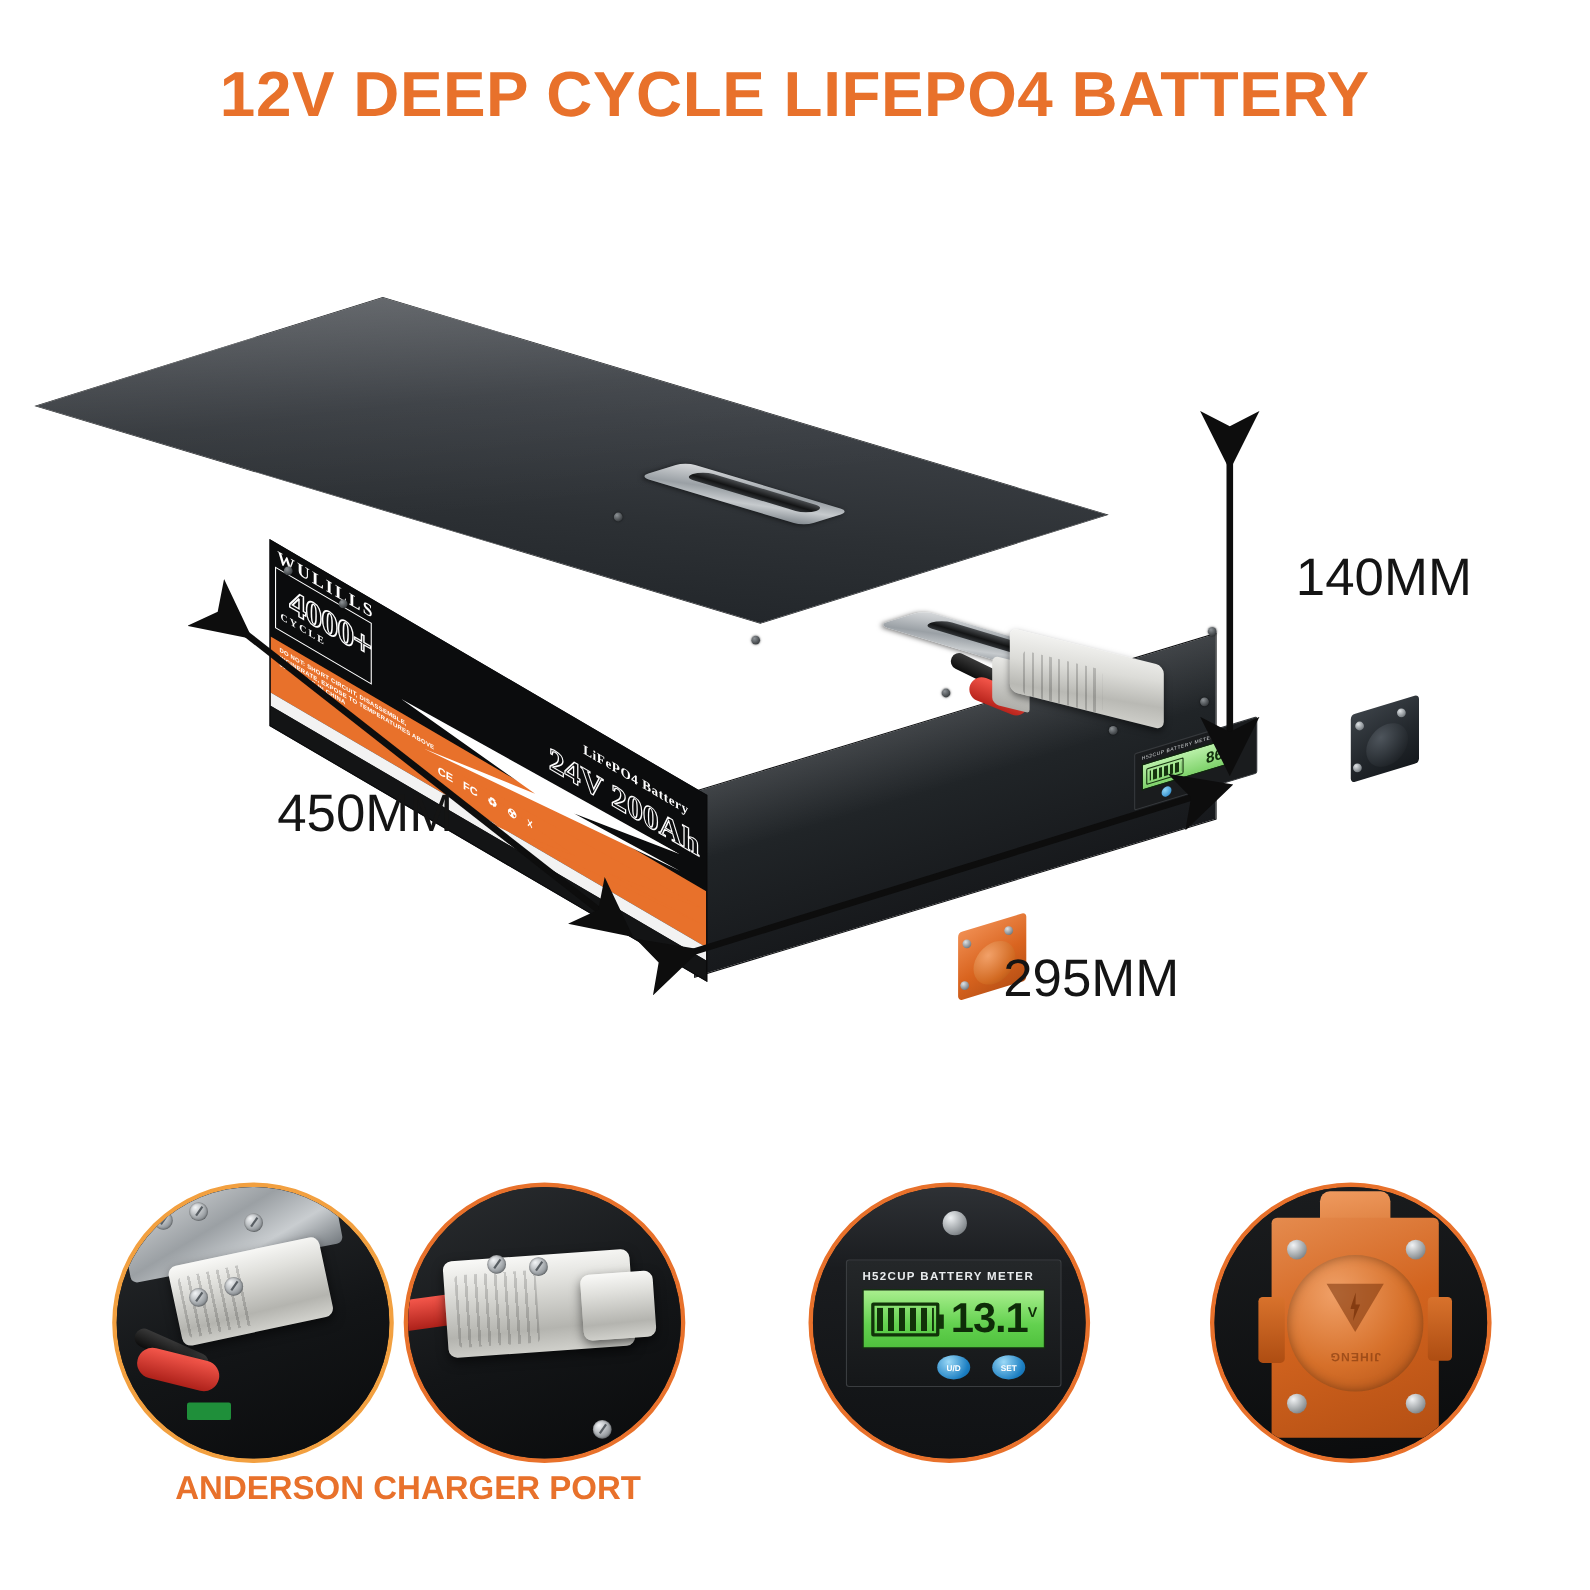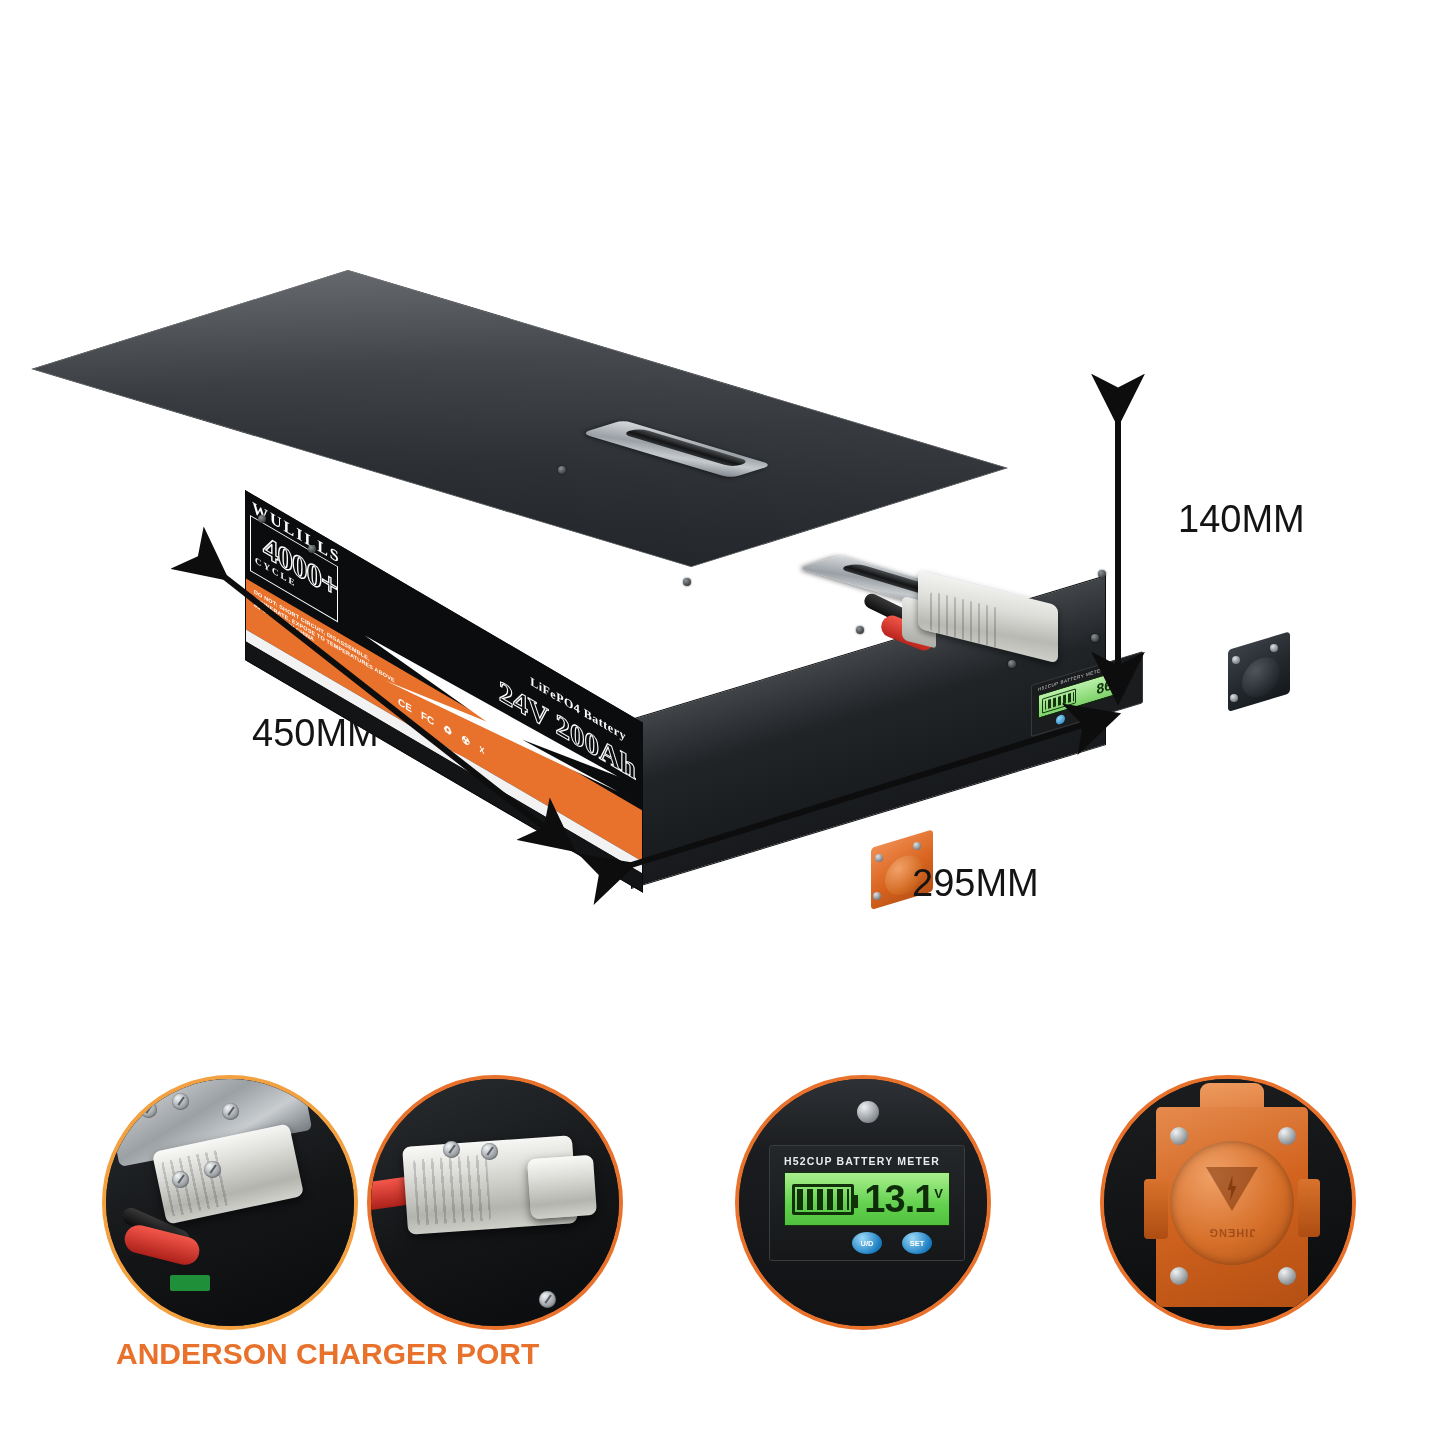--- a/index.html
+++ b/index.html
@@ -238,21 +238,21 @@
     transform-origin:0 0;
   }
   .term .sc { position:absolute; width:8px; height:8px; border-radius:50%;
     background:radial-gradient(circle at 35% 30%, #dfe3e6, #7c8287 70%, #4a4f53); }
   #term-pos .base { background:linear-gradient(160deg,#f08e52,#d9641f 55%,#b64f14); }
   #term-pos .cap  { background:radial-gradient(circle at 35% 28%, #f2a169, #d26a22 65%, #ab4f12); }
   #term-neg .base { background:linear-gradient(160deg,#3c4248,#23282d 55%,#14181c); }
   #term-neg .cap  { background:radial-gradient(circle at 35% 28%, #4e555c, #262b30 65%, #14171a); }
 
   
-  .dimtext { position:absolute; color:#141414; font-size:38px; font-weight:400; white-space:nowrap; }
+  .dimtext { position:absolute; color:#141414; font-size:48px; font-weight:400; white-space:nowrap; }
   .svg-dims { position:absolute; left:0; top:0; width:1445px; height:1445px; pointer-events:none; }
 
   
   .details { position:absolute; left:0; top:1075px; width:1445px; height:370px; }
   .detail { position:absolute; width:256px; }
   .bubble {
     position:relative; width:256px; height:255px;
     border-radius:50%;
     border:4px solid #E8712B;
     overflow:hidden;
@@ -262,21 +262,21 @@
   #detail-1 .bubble { border-color:#F2A040; }
   #detail-2 { left:367px; }
   #detail-3 { left:735px; }
   #detail-4 { left:1100px; }
 
   .detail .caption {
     position:absolute; top:262px; width:100%;
     text-align:center; color:#E8712B; font-size:30px; font-weight:700;
     white-space:nowrap;
   }
-  #detail-1 .caption { left:14px; width:510px; text-align:left; }
+  #detail-1 .caption { left:14px; width:510px; text-align:center; }
 
   
   .scene { position:absolute; inset:0; }
   .sc-dark { position:absolute; inset:0; background:linear-gradient(160deg,#2a2d30 0%,#131517 55%,#0a0b0c 100%); }
   .sc-plate {
     position:absolute; left:-10px; top:-6px; width:200px; height:86px;
     background:linear-gradient(160deg,#e2e4e6,#9ba0a4 50%,#c9cdd0 75%,#73797e);
     transform: rotate(-11deg);
     border-radius:6px;
   }
@@ -403,20 +403,21 @@
   .sc4-sc {
     position:absolute; width:18px; height:18px; border-radius:50%;
     background:radial-gradient(circle at 33% 28%, #f1f3f5, #979c9f 62%, #5d6266);
   }
 </style>
 </head>
 <body>
 
 <div class="page">
 
+  <div class="title">12V DEEP CYCLE LIFEPO4 BATTERY</div>
 
   <div class="stage">
 
     <div class="battery">
 
       <div class="face-top">
         <div class="face-top-sheen"></div>
       </div>
 
       <div class="face-right">

